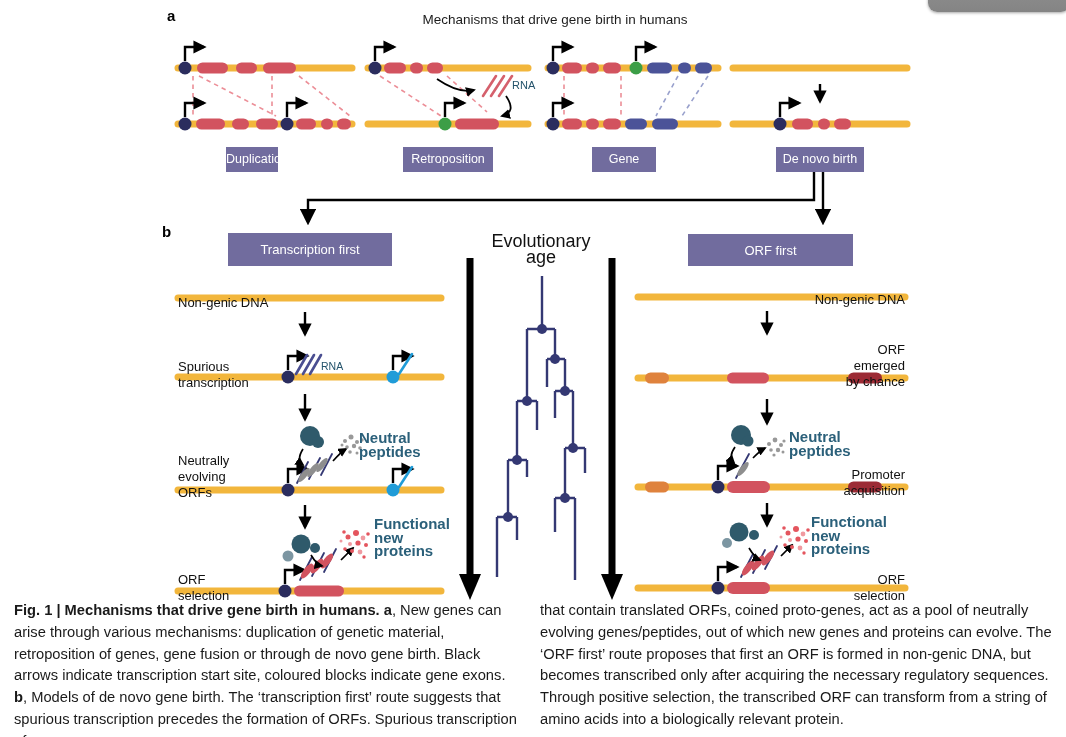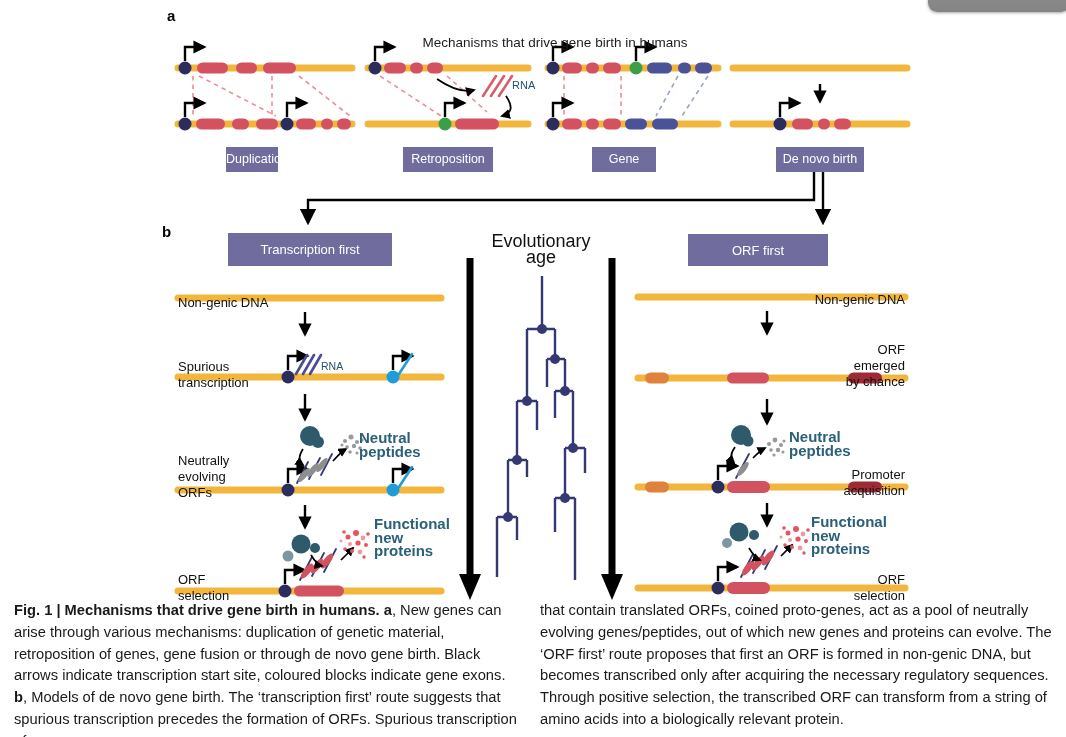--- a/index.html
+++ b/index.html
@@ -10,21 +10,21 @@
     --neutral_gray:#8E8E8E; --dashed_red:#EC8E97; --dashed_blue:#98A0CC;
     --rna_pink:#D5606C; --rna_purple:#4A4E91; --tab_gray:#848484; --text_dark:#1A1A1A;
   }
   html,body{margin:0;padding:0;background:#fff;}
   #stage{position:relative;width:1066px;height:737px;background:#fff;overflow:hidden;
          font-family:"Liberation Sans",sans-serif;color:#1a1a1a;}
   .abs{position:absolute;}
   .corner-tab{position:absolute;left:928px;top:-15px;width:142px;height:27px;border-radius:9px;
      background:linear-gradient(#8f8f8f,var(--tab_gray));box-shadow:0 1px 3px rgba(0,0,0,.35);}
   .panel-letter{position:absolute;font-weight:bold;font-size:15px;color:#000;}
-  .fig-title{position:absolute;left:300px;top:12px;width:510px;text-align:center;font-size:13.5px;color:#1c1c1c;margin-top:23px;}
+  .fig-title{position:absolute;left:300px;top:12px;width:510px;text-align:center;font-size:13.5px;color:#1c1c1c;}
   .mech{position:absolute;height:25px;line-height:25px;text-align:center;color:#fff;
         background:var(--box_purple);font-size:12.5px;}
   .route-box{position:absolute;background:var(--box_purple);color:#fff;font-size:13px;
         display:flex;align-items:center;justify-content:center;}
   .step{position:absolute;font-size:13px;line-height:16px;color:#111;white-space:pre-line;margin-top:16px;}
   .step.right{text-align:right;}
   .evo{position:absolute;left:489px;top:233px;width:104px;text-align:center;font-size:18px;
        line-height:16px;color:#111;white-space:pre-line;}
   .anno{position:absolute;font-size:15px;line-height:13.5px;color:var(--annotation_teal);white-space:pre-line;font-weight:bold;}
   .rna-label{position:absolute;font-size:11px;color:#24536B;}
@@ -341,21 +341,21 @@
 
   <div class="mech" style="left:226px;top:147px;width:52px">Duplication</div>
   <div class="mech" style="left:403px;top:147px;width:90px">Retroposition</div>
   <div class="mech" style="left:592px;top:147px;width:64px">Gene fusion</div>
   <div class="mech" style="left:776px;top:147px;width:88px">De novo birth</div>
 
   <div class="rna-label" style="left:512px;top:79px">RNA</div>
 
   <div class="panel-letter" style="left:162px;top:223px">b</div>
   <div class="route-box" style="left:228px;top:233px;width:164px;height:33px">Transcription first</div>
-  <div class="route-box" style="left:688px;top:234px;width:140px;height:32px">ORF first</div>
+  <div class="route-box" style="left:688px;top:234px;width:165px;height:32px">ORF first</div>
   <div class="evo">Evolutionary
 age</div>
 
   <div class="step" style="left:178px;top:279px">Non-genic DNA</div>
   <div class="step" style="left:178px;top:343px">Spurious
 transcription</div>
   <div class="step" style="left:178px;top:437px">Neutrally
 evolving
 ORFs</div>
   <div class="step" style="left:178px;top:556px">ORF

